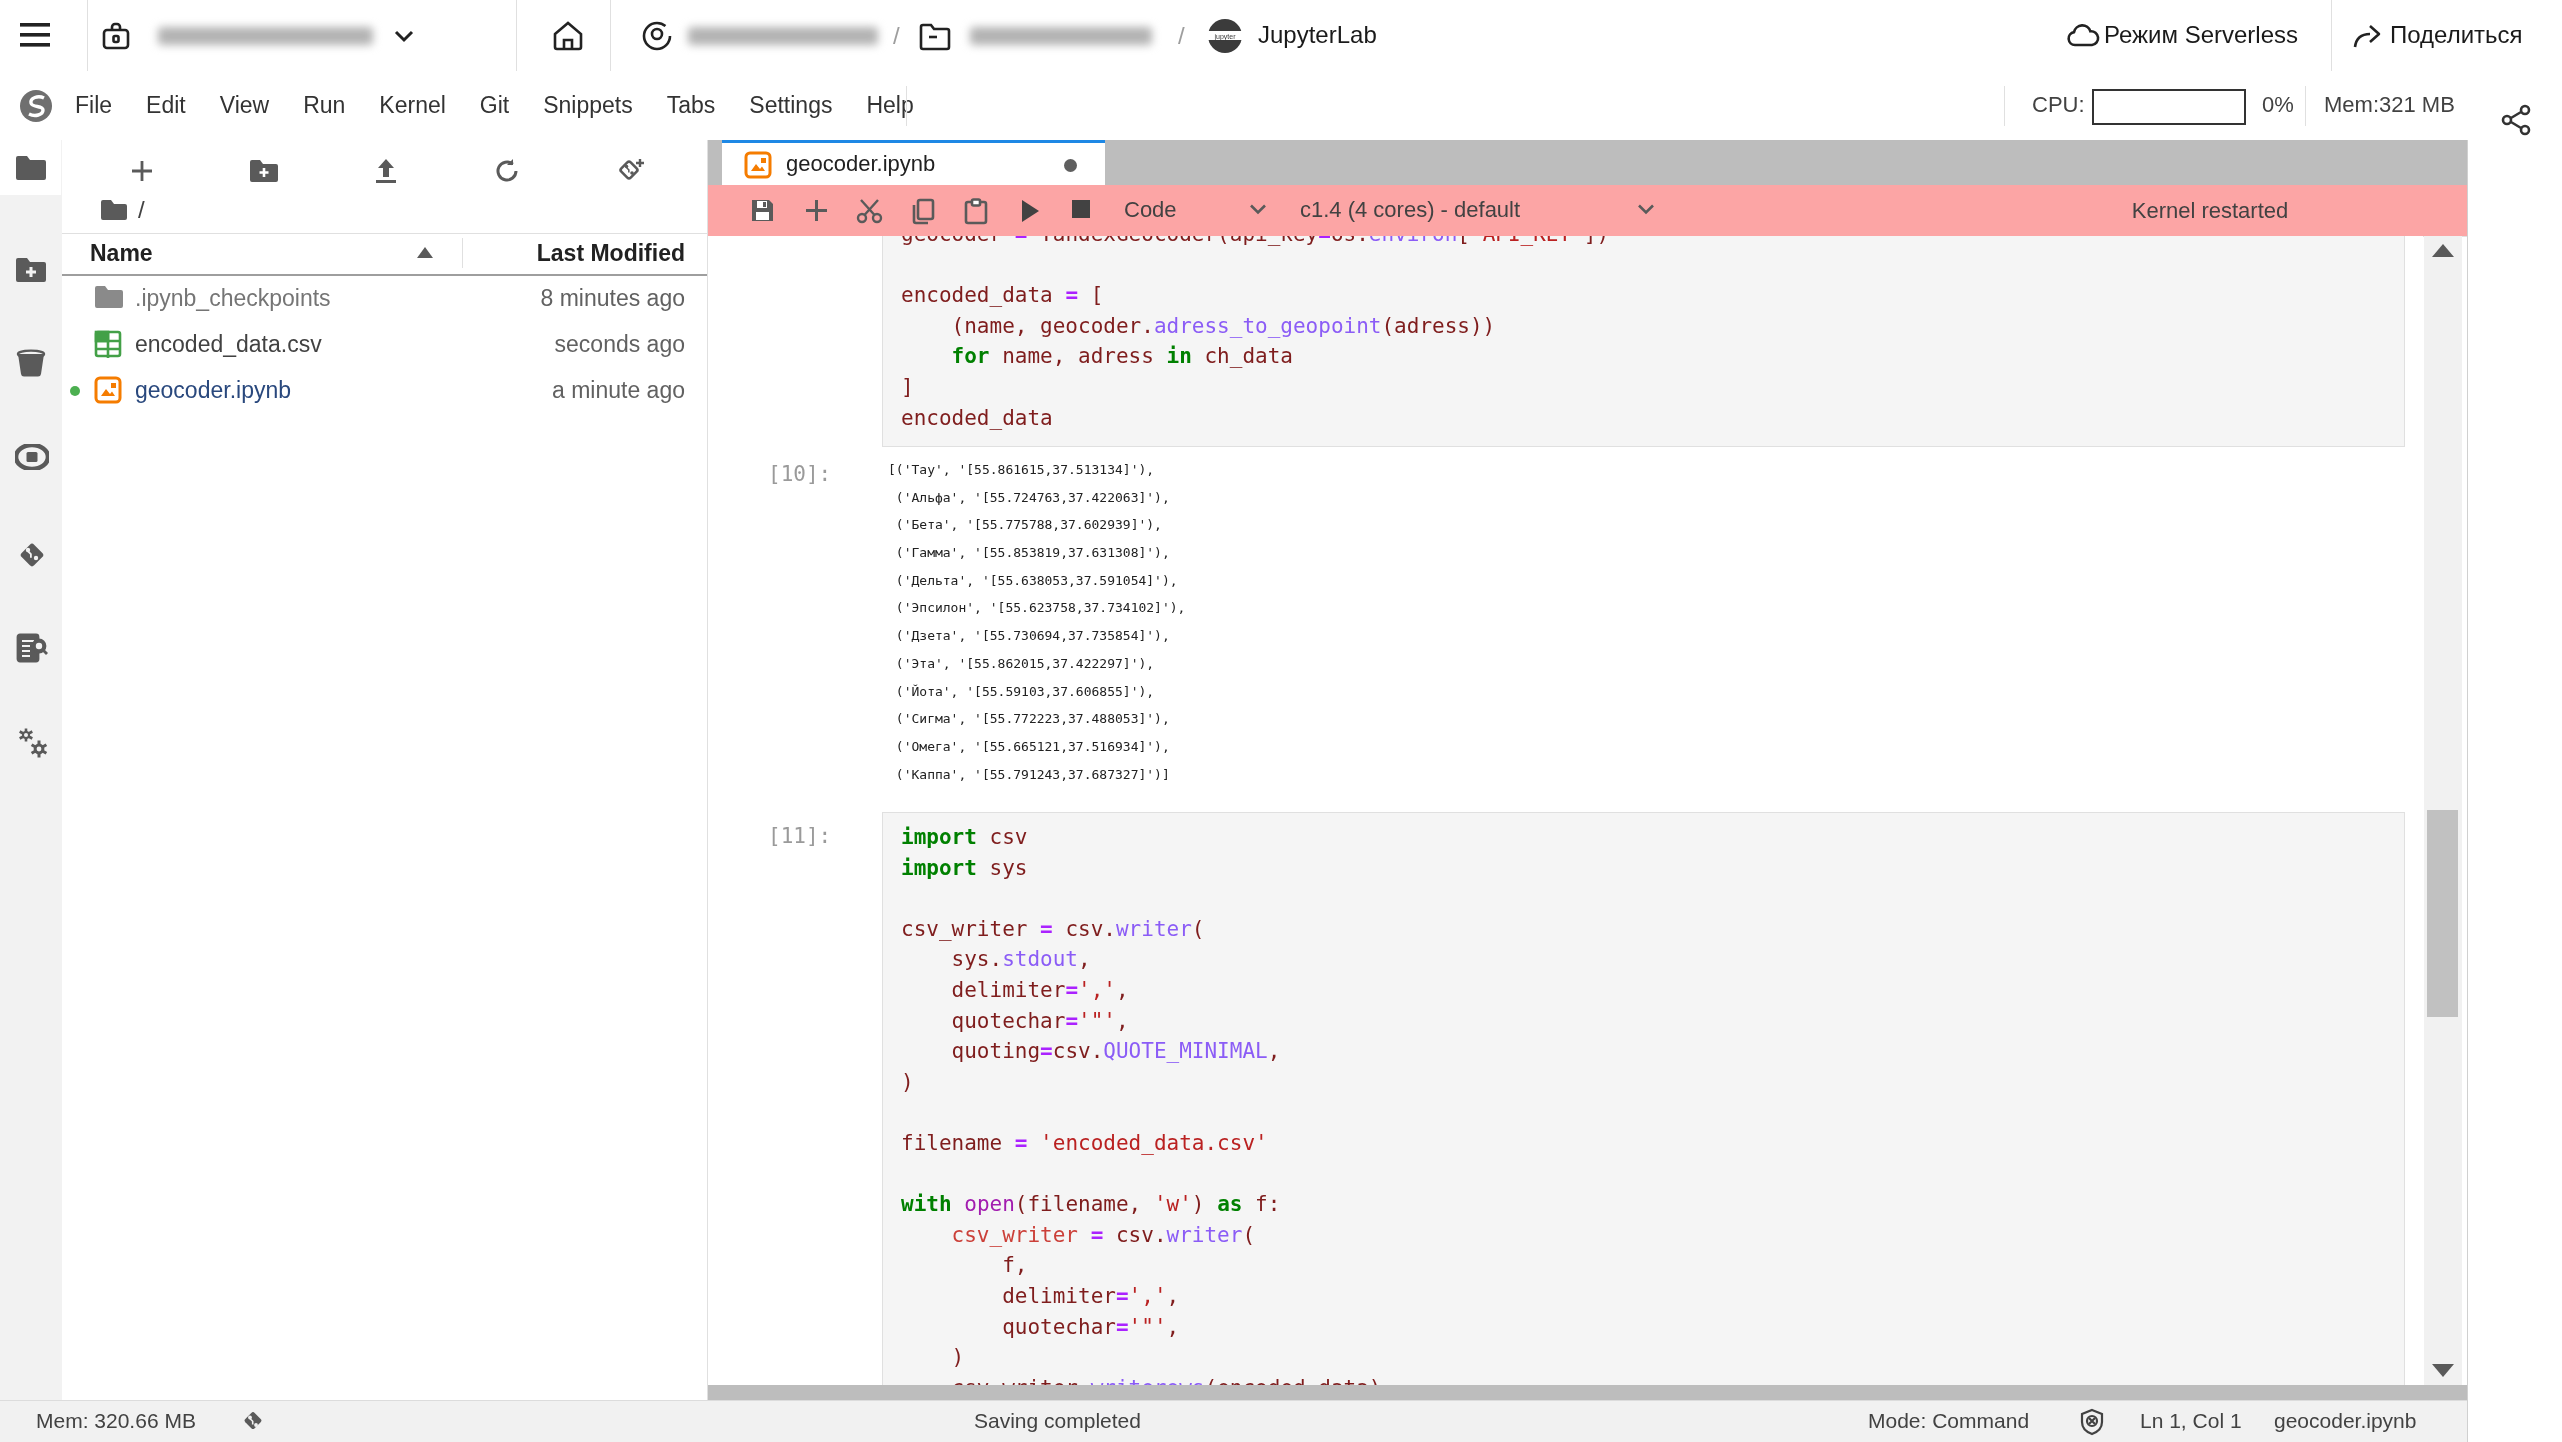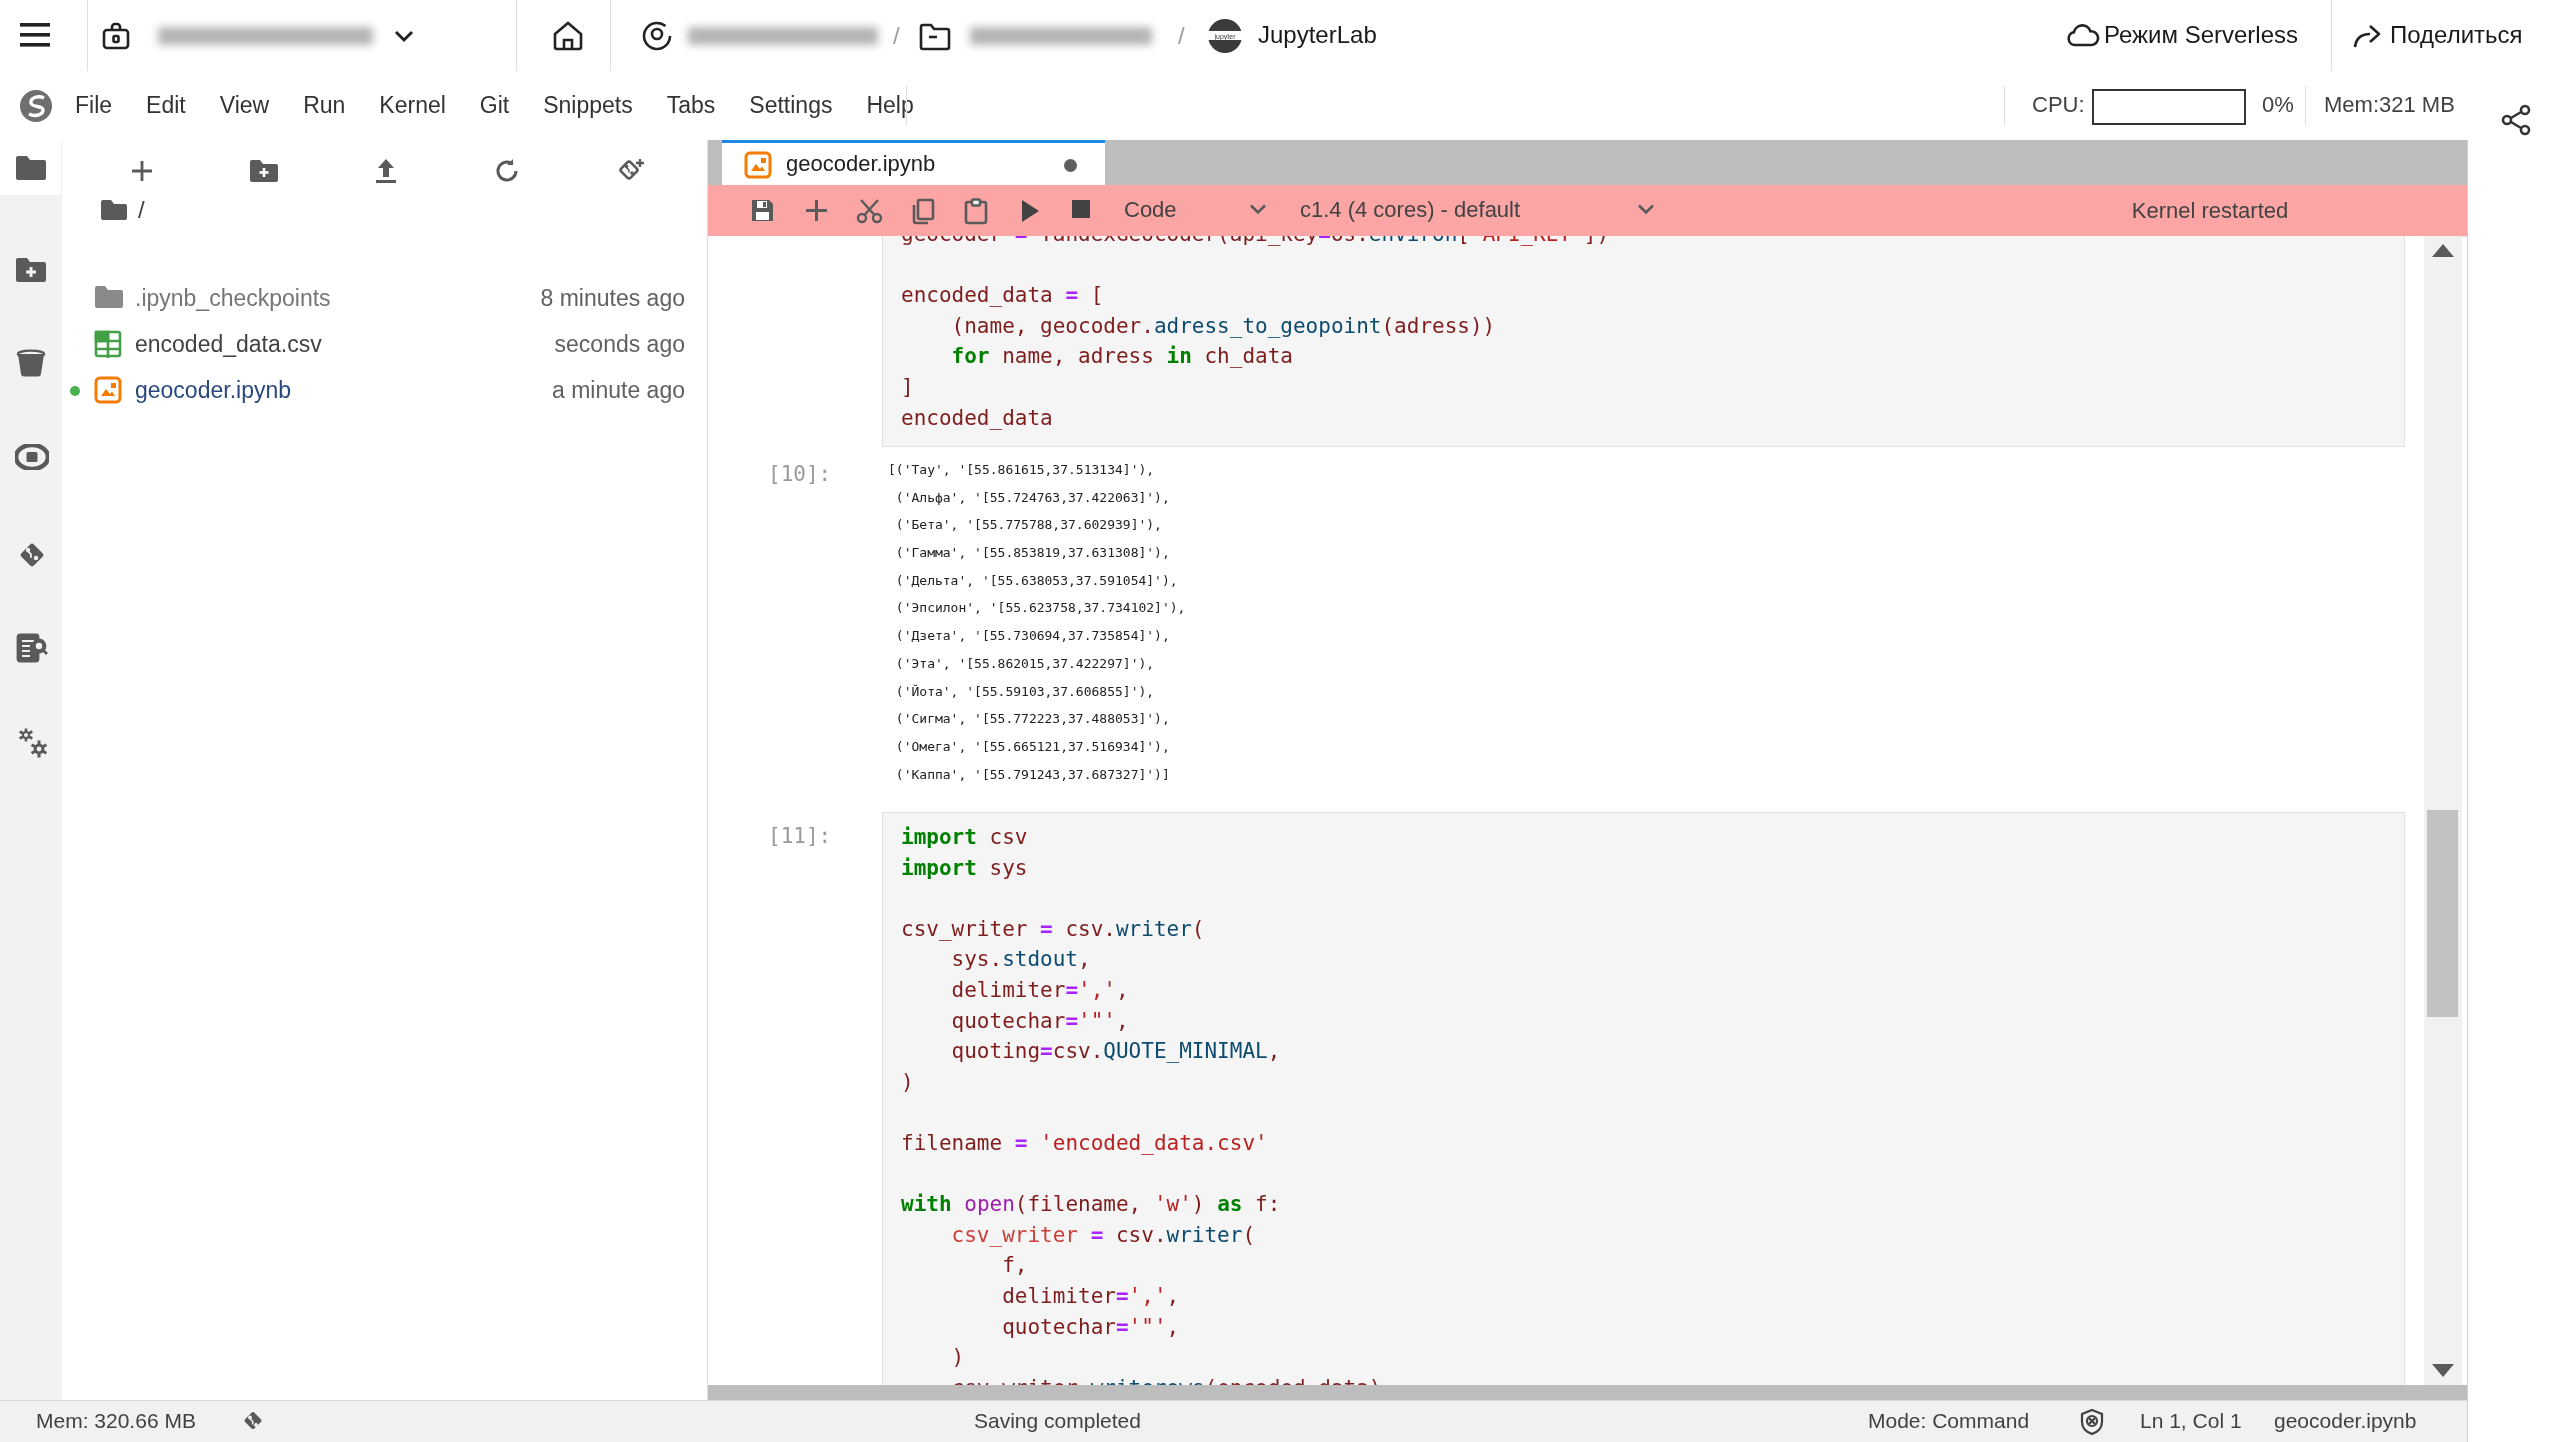--- a/index.html
+++ b/index.html
@@ -51,21 +51,21 @@
   #kstatus{position:absolute;left:1337px;top:13px;width:330px;text-align:center;font-size:22px;color:#424242;}
 
   
   #nbview{left:708px;top:236px;width:1715px;height:1149px;background:#fff;overflow:hidden;}
   .cellbox{position:absolute;left:174px;width:1523px;background:#f5f5f5;border:1px solid #e0e0e0;box-sizing:border-box;padding:12px 0 12px 18px;}
   .prompt{position:absolute;left:60px;width:110px;text-align:left;font-family:"DejaVu Sans Mono",monospace;font-size:21px;color:#9a9a9a;white-space:pre;}
   .code-line{height:30.6px;white-space:pre;font-family:"DejaVu Sans Mono",monospace;font-size:21px;}
   .out-line{height:27.7px;white-space:pre;font-family:"DejaVu Sans Mono",monospace;font-size:13px;color:#212121;}
   .outblock{position:absolute;left:180px;}
   .tk-t{color:#7f1d1d}.tk-k{color:#008000;font-weight:bold}.tk-b{color:#a21caf}
-  .tk-o{color:#aa22ff;font-weight:bold}.tk-s{color:#ba2121}.tk-p{color:#0c4a6e}.tk-v{color:#cb3f38}
+  .tk-o{color:#aa22ff;font-weight:bold}.tk-s{color:#ba2121}.tk-p{color:#8b5cf6}.tk-v{color:#cb3f38}
 
   
   #scroll{left:2424px;top:236px;width:38px;height:1149px;background:#f1f1f1;}
   #sthumb{position:absolute;left:3px;top:574px;width:31px;height:207px;background:#c1c1c1;}
   .sarrow{position:absolute;left:8px;width:0;height:0;border-left:11px solid transparent;border-right:11px solid transparent;}
   #dockedge{left:708px;top:1385px;width:1759px;height:15px;background:#bdbdbd;}
   #rightstrip{left:2467px;top:140px;width:95px;height:1302px;background:#fff;border-left:1px solid #d0d0d0;}
 
   
   #statusbar{left:0;top:1400px;width:2467px;height:42px;background:#f1f1f1;border-top:1px solid #dcdcdc;}
@@ -281,20 +281,30 @@
           </g>
           <path d="M25 3v8M21 7h8" stroke="#5a5a5a" stroke-width="2.4"></path>
         </svg>
       </span>
   </div>
   <div id="fb-crumb">
     <svg width="28" height="24" viewBox="0 0 28 24" fill="#5a5a5a">
         <path d="M1 4a2 2 0 0 1 2-2h8l3 4h11a2 2 0 0 1 2 2v12a2 2 0 0 1-2 2H3a2 2 0 0 1-2-2z"></path>
       </svg>
     <span>/</span>
+  </div>
+  <div id="fb-head">
+    <span class="h" style="left:28px">Name</span>
+    <span class="abs" style="left:355px;top:13px">
+      <svg width="16" height="11" viewBox="0 0 16 11">
+          <path d="M8 0l8 11H0z" fill="#5a5a5a"></path>
+        </svg>
+      </span>
+    <div class="vdiv" style="left:400px;top:4px;height:30px"></div>
+    <span class="h" style="right:22px">Last Modified</span>
   </div>
   <div id="fb-rows">
       <div class="fb-row">
         <span class="ic">
           <svg width="30" height="26" viewBox="0 0 30 26" fill="#8a8a8a">
             <path d="M1 4a2 2 0 0 1 2-2h8l3 4h13a2 2 0 0 1 2 2v14a2 2 0 0 1-2 2H3a2 2 0 0 1-2-2z"></path>
           </svg>
         </span>
         <span class="nm" style="color:#757575">.ipynb_checkpoints</span>
         <span class="md">8 minutes ago</span>

